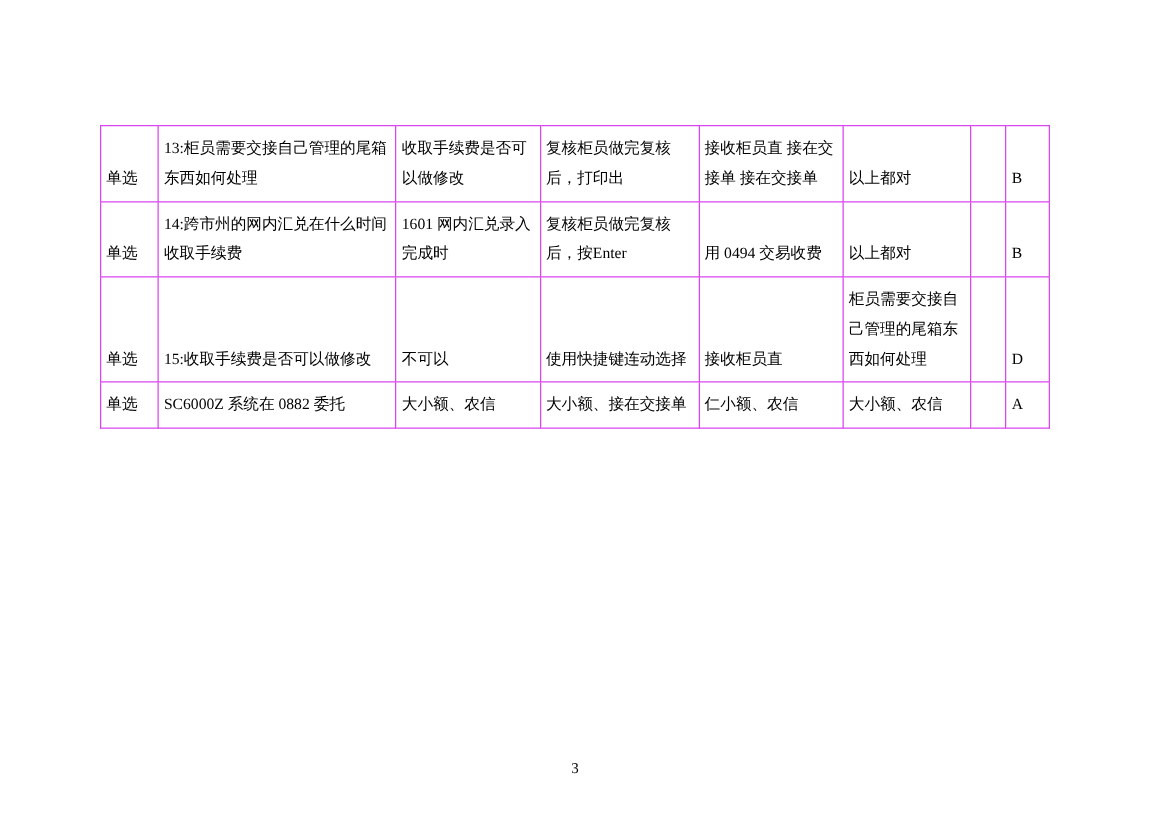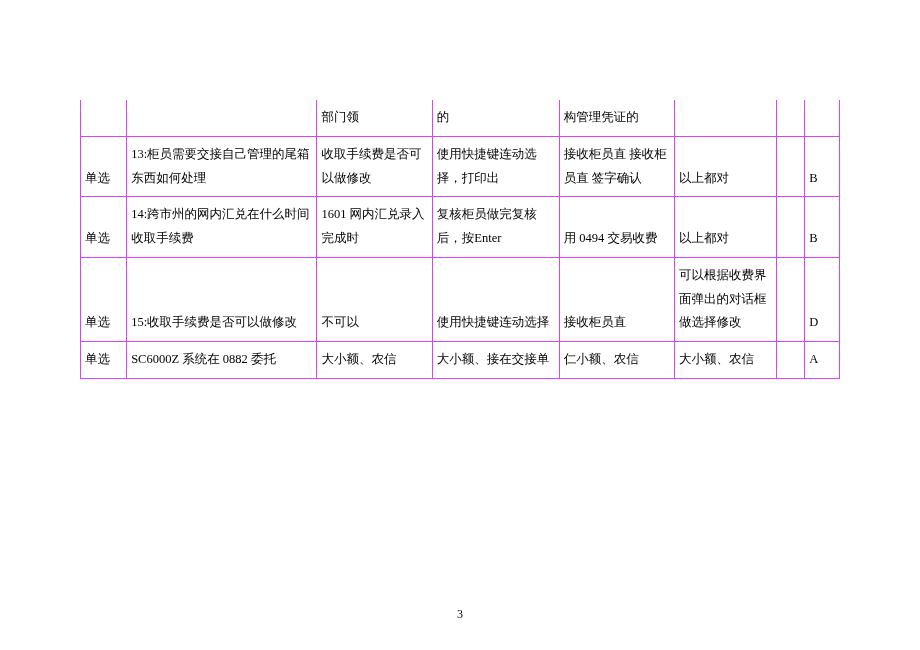--- a/index.html
+++ b/index.html
@@ -27,57 +27,47 @@
       <col class="col-type">
         <col class="col-q">
         <col class="col-a">
         <col class="col-b">
       <col class="col-c">
         <col class="col-d">
         <col class="col-e">
         <col class="col-ans">
     </colgroup>
     <tbody>
-      <tr class="no-top">
-        <td></td>
-        <td></td>
-        <td>部门领</td>
-        <td>的</td>
-        <td>构管理凭证的</td>
-        <td></td>
-        <td></td>
-        <td></td>
-      </tr>
       <tr>
         <td>单选</td>
         <td>13:柜员需要交接自己管理的尾箱东西如何处理</td>
         <td>收取手续费是否可以做修改</td>
-        <td>使用快捷键连动选择，打印出</td>
-        <td>接收柜员直 接收柜员直 签字确认</td>
+        <td>复核柜员做完复核后，打印出</td>
+        <td>接收柜员直 接在交接单 接在交接单</td>
         <td>以上都对</td>
         <td></td>
         <td>B</td>
       </tr>
       <tr>
         <td>单选</td>
         <td>14:跨市州的网内汇兑在什么时间收取手续费</td>
         <td>1601 网内汇兑录入完成时</td>
         <td>复核柜员做完复核后，按Enter</td>
         <td>用 0494 交易收费</td>
         <td>以上都对</td>
         <td></td>
         <td>B</td>
       </tr>
       <tr>
         <td>单选</td>
         <td>15:收取手续费是否可以做修改</td>
         <td>不可以</td>
         <td>使用快捷键连动选择</td>
         <td>接收柜员直</td>
-        <td>可以根据收费界面弹出的对话框做选择修改</td>
+        <td>柜员需要交接自己管理的尾箱东西如何处理</td>
         <td></td>
         <td>D</td>
       </tr>
       <tr>
         <td>单选</td>
         <td>SC6000Z 系统在 0882 委托</td>
         <td>大小额、农信</td>
         <td>大小额、接在交接单</td>
         <td>仁小额、农信</td>
         <td>大小额、农信</td>

